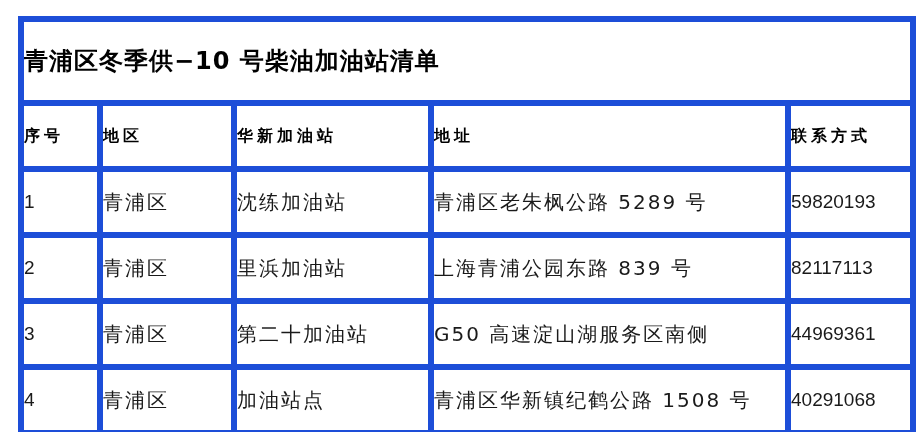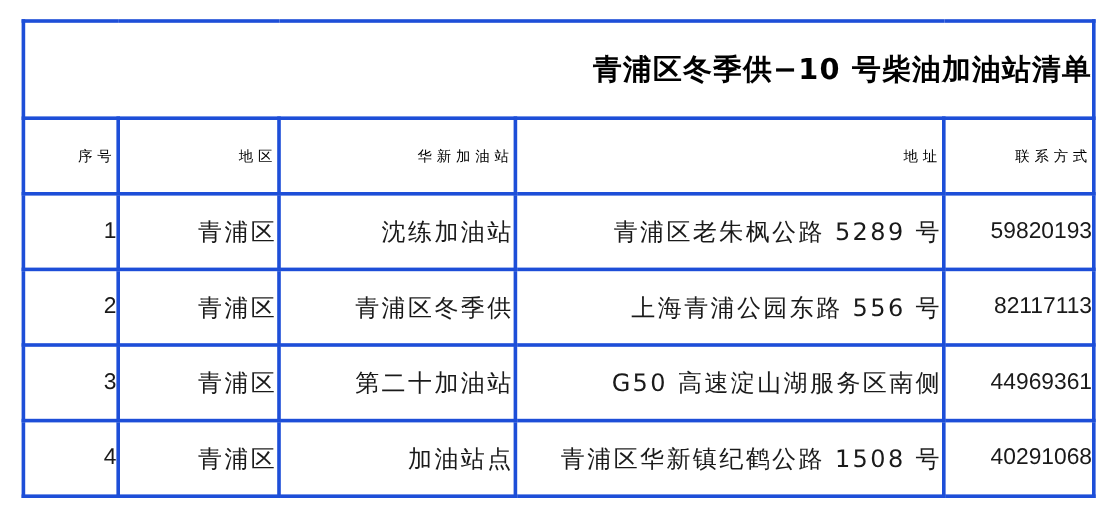--- a/index.html
+++ b/index.html
@@ -20,37 +20,37 @@
       left: 18px;
       top: 16px;
       width: 892px;
     }
     table.list {
       border-collapse: collapse;
       width: 892px;
       table-layout: fixed;
     }
     table.list td, table.list th {
-      border: 3px solid #1d4ed8;
-      text-align: right;
+      border: 6px solid #1d4ed8;
+      text-align: left;
       vertical-align: middle;
       padding: 0;
       overflow: hidden;
       white-space: nowrap;
     }
     .title-cell {
       height: 78px;
       font-size: 24px;
       font-weight: bold;
       letter-spacing: 1px;
     }
     .header-row th {
       height: 60px;
-      font-size: 12px;
-      font-weight: normal;
+      font-size: 16px;
+      font-weight: bold;
       letter-spacing: 4px;
     }
     .data-row td {
       height: 60px;
       font-size: 20px;
       font-weight: normal;
       letter-spacing: 2px;
       color: #1a1a1a;
     }
     .data-row td.num,
@@ -91,22 +91,22 @@
     <tr class="data-row">
       <td class="num">1</td>
       <td>青浦区</td>
       <td>沈练加油站</td>
       <td>青浦区老朱枫公路 5289 号</td>
       <td class="phone">59820193</td>
     </tr>
     <tr class="data-row">
       <td class="num">2</td>
       <td>青浦区</td>
-      <td>青浦区冬季供</td>
-      <td>上海青浦公园东路 556 号</td>
+      <td>里浜加油站</td>
+      <td>上海青浦公园东路 839 号</td>
       <td class="phone">82117113</td>
     </tr>
     <tr class="data-row">
       <td class="num">3</td>
       <td>青浦区</td>
       <td>第二十加油站</td>
       <td>G50 高速淀山湖服务区南侧</td>
       <td class="phone">44969361</td>
     </tr>
     <tr class="data-row">

